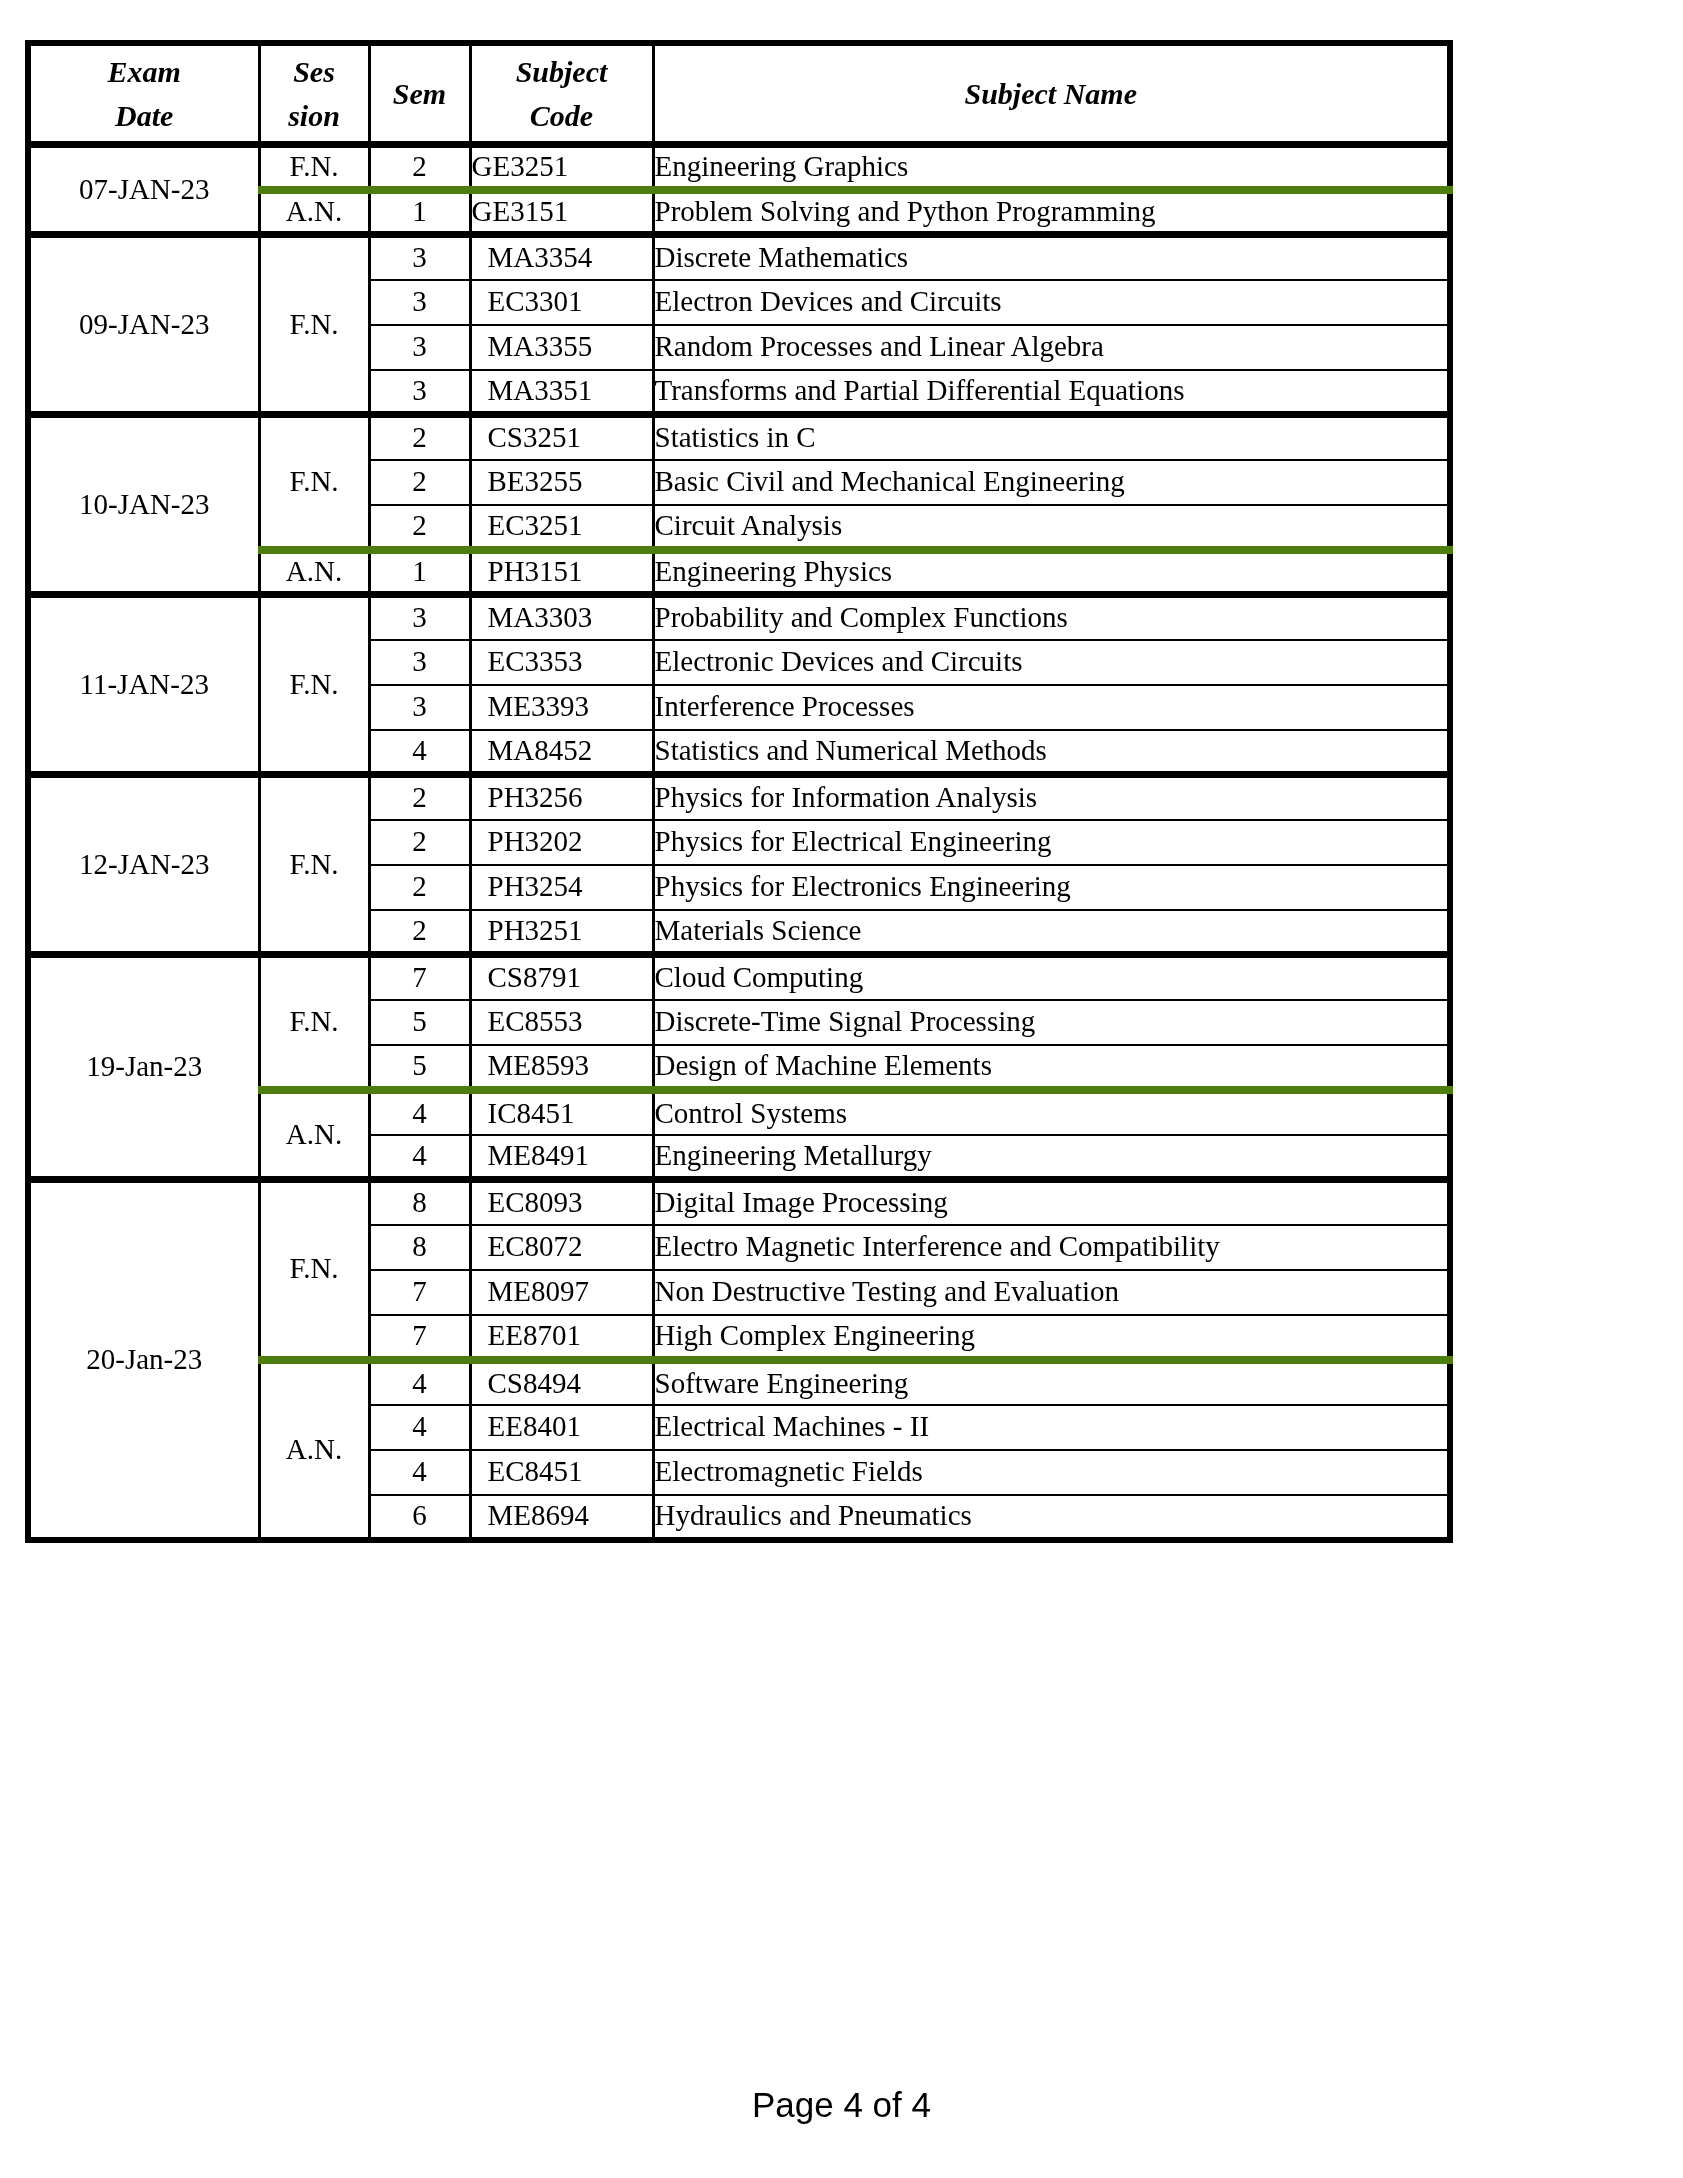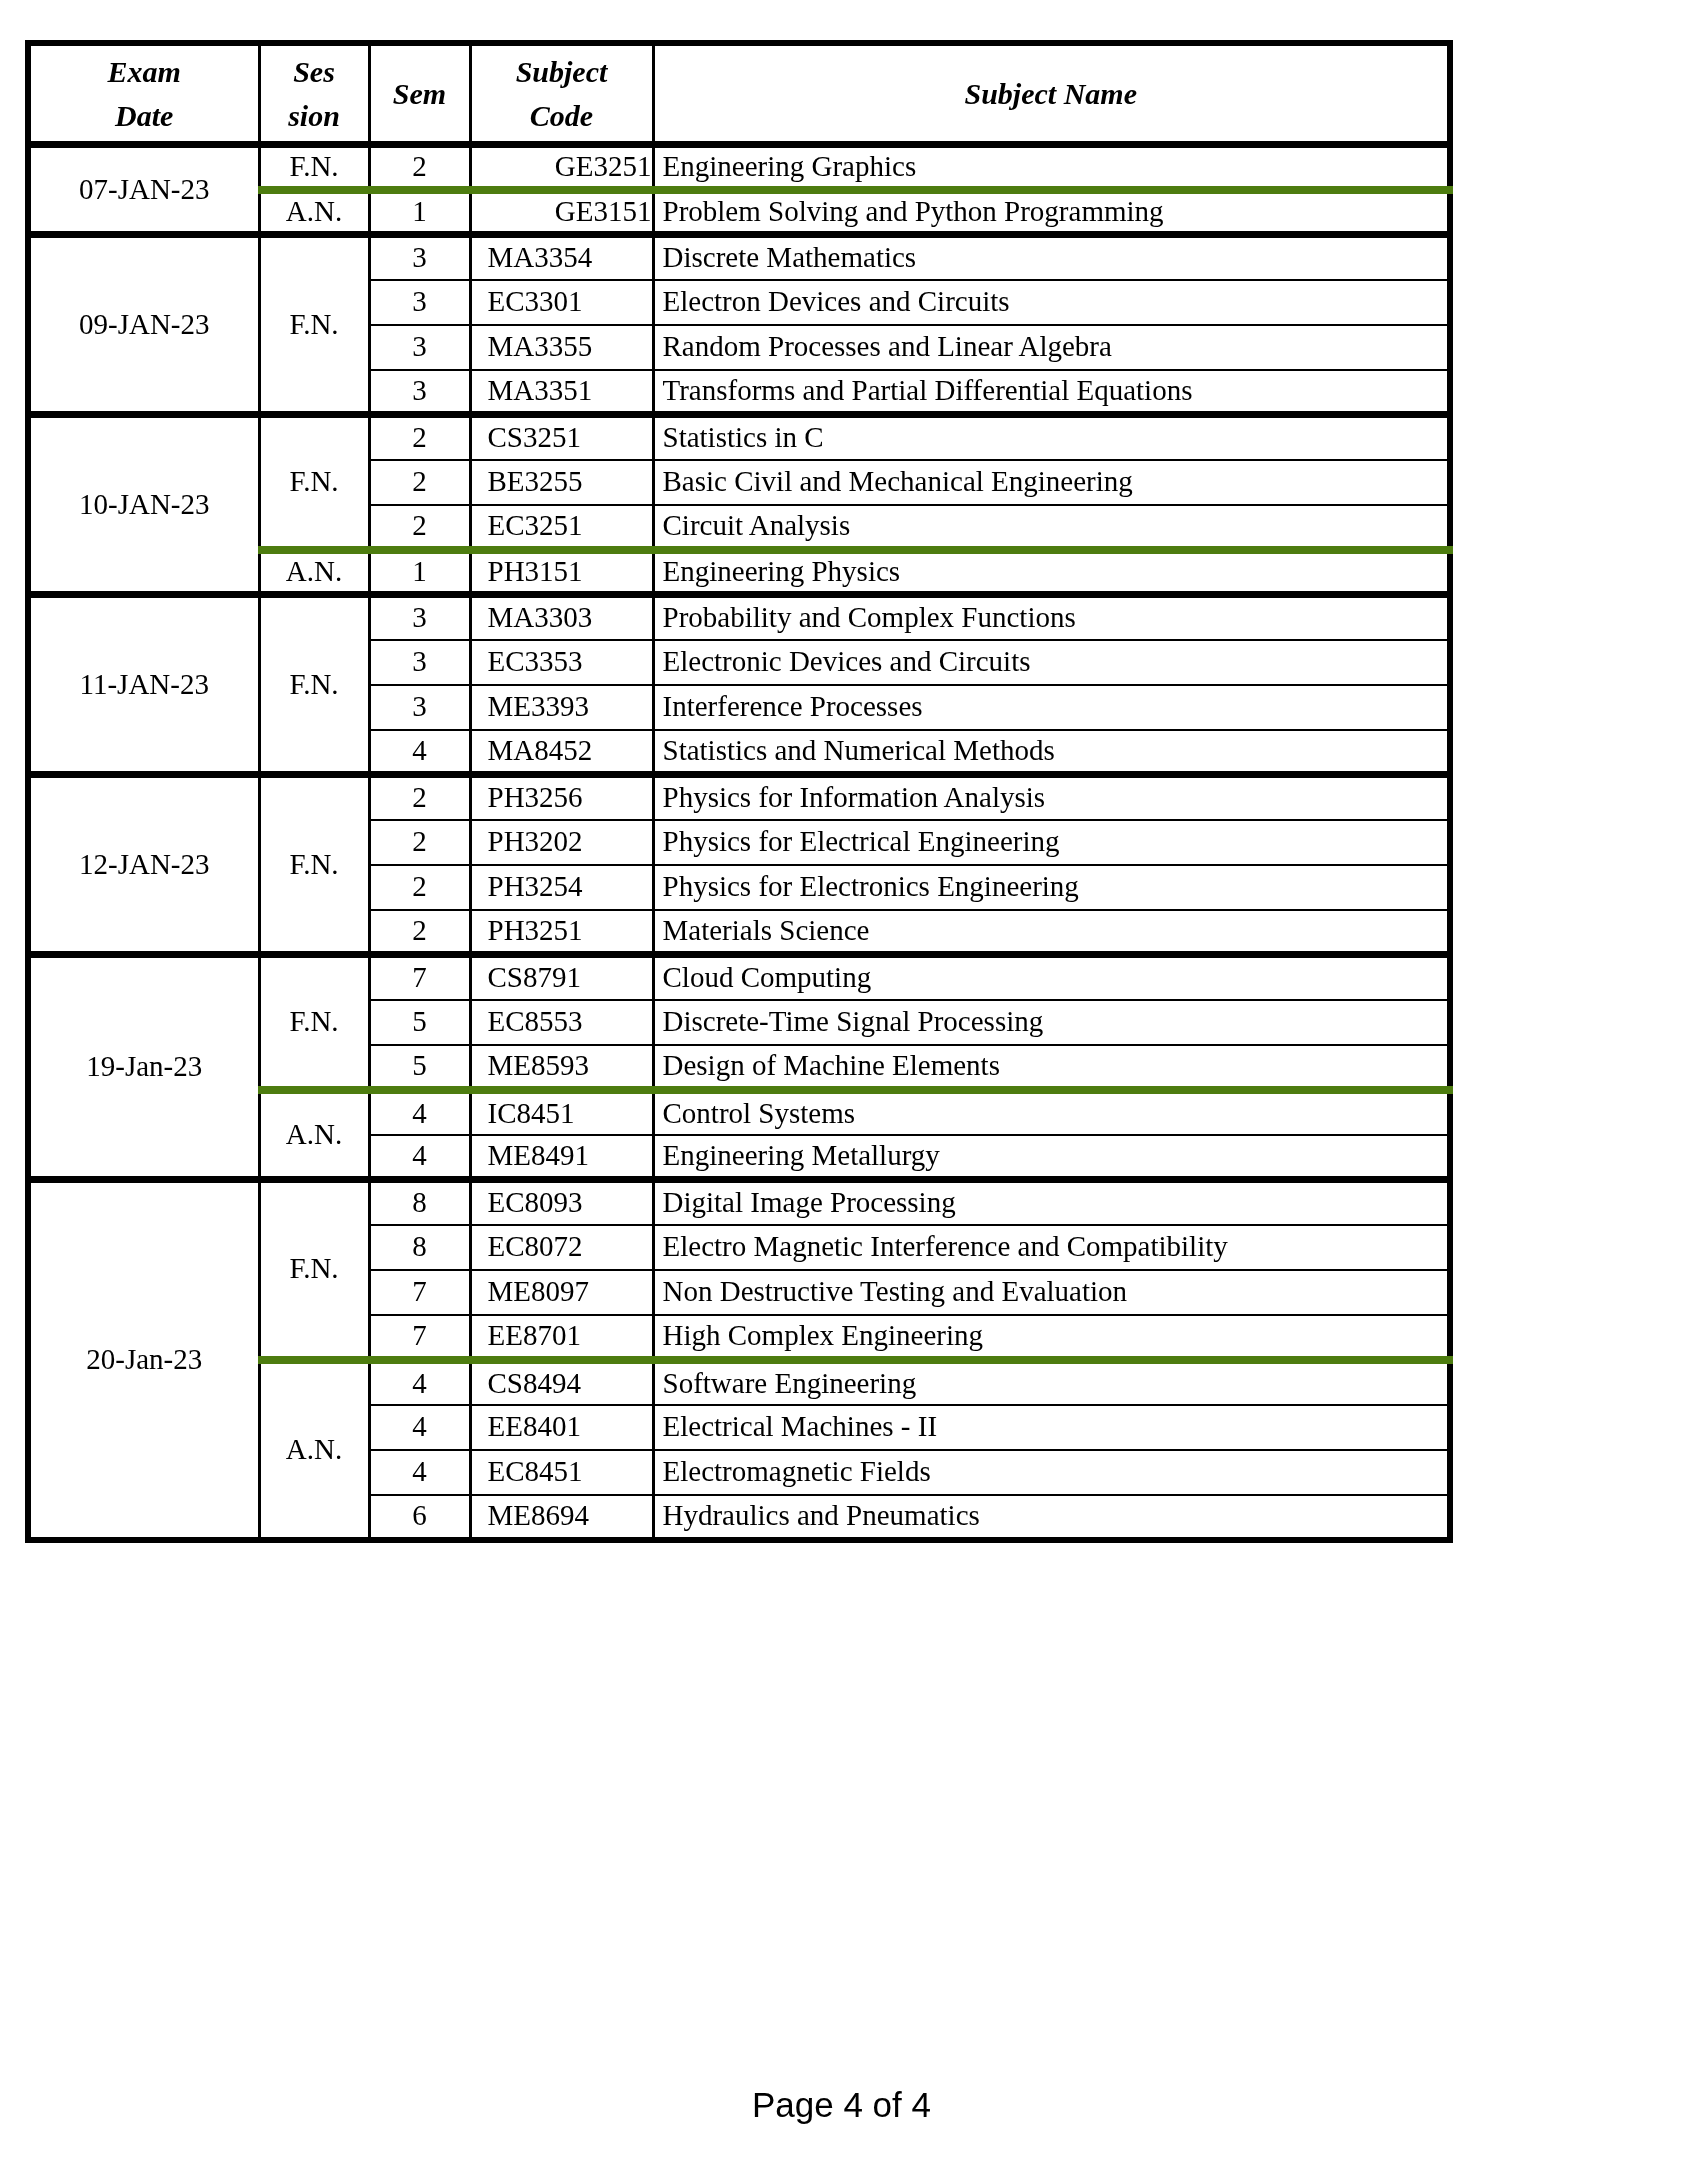--- a/index.html
+++ b/index.html
@@ -47,22 +47,22 @@
     height: 45px;
   }
   .timetable tbody td {
     font-size: 29px;
     line-height: 1.1;
   }
   tr.group-start > td { border-top: 7px solid #000; }
   tr.session-start > td { border-top: 8px solid #4d7c0f; }
   td.date-cell, td.session-cell, td.sem-cell { text-align: center; }
   td.code-cell { text-align: left; padding-left: 16px; }
-  td.code-cell.center { text-align: right; padding-left: 0; }
-  td.name-cell { text-align: left; padding-left: 8px; }
+  td.code-cell.center { text-align: left; padding-left: 0; }
+  td.name-cell { text-align: left; }
   .page-footer {
     position: absolute;
     top: 2085px;
     left: 0;
     width: 100%;
     text-align: center;
     font-family: "Liberation Sans", sans-serif;
     font-size: 35px;
     color: #000000;
   }

